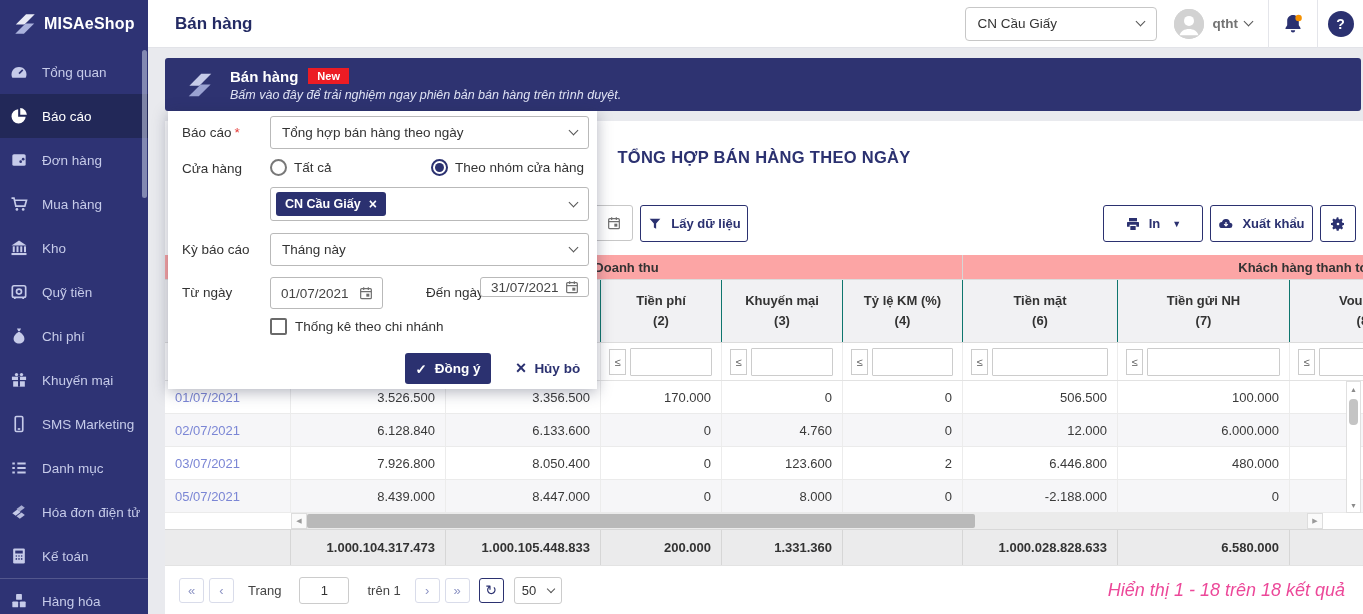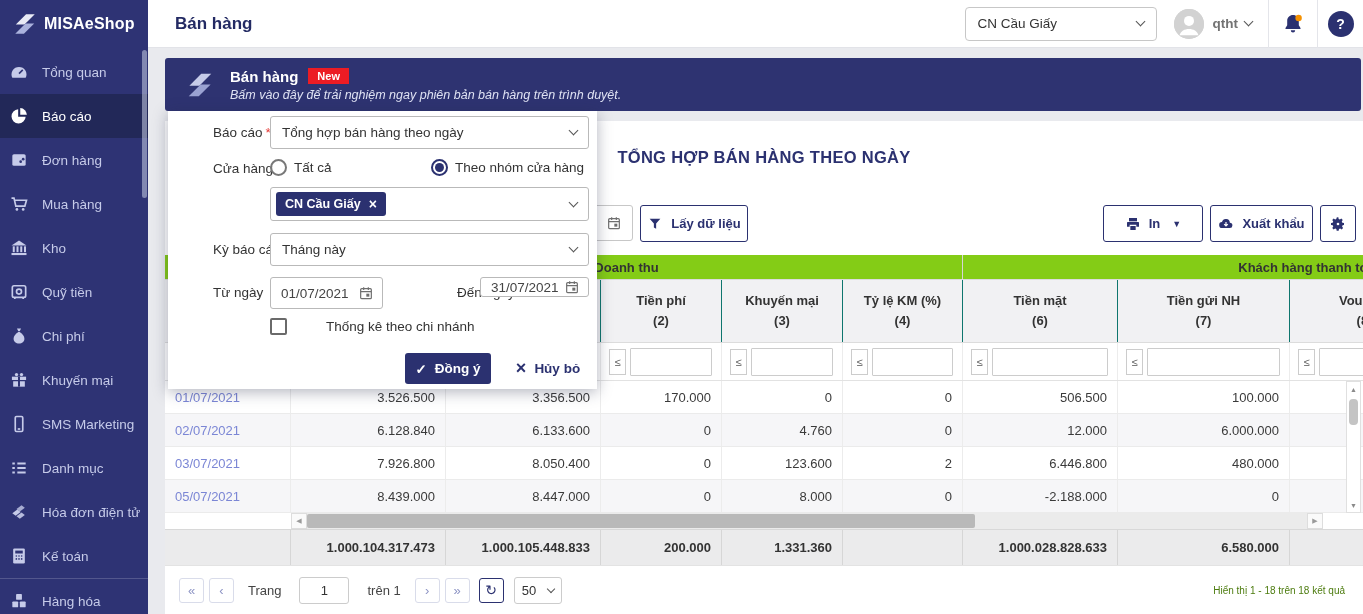--- a/index.html
+++ b/index.html
@@ -54,21 +54,21 @@
   .btn-export  { left: 1045px; top: 84px; width: 103px; height: 37px; }
   .btn-gear    { left: 1155px; top: 84px; width: 36px; height: 37px; }
   .btn-outline svg { width: 16px; height: 16px; }
   .caret { font-size: 9px; margin-left: 4px; }
 
   
   .tablewrap { position: absolute; left: 0; top: 134px; width: 1198px; height: 310px; overflow: hidden; font-size: 13px; }
   .col-date{width:126px;flex:none}.col-a{width:155px;flex:none}.col-b{width:155px;flex:none}
   .col-fee{width:121px;flex:none}.col-promo{width:121px;flex:none}.col-rate{width:120px;flex:none}
   .col-cash{width:155px;flex:none}.col-bank{width:172px;flex:none}.col-voucher{width:150px;flex:none}
-  .t-group { display: flex; height: 25px; background: #84cc16; border-bottom: 1px solid #dcdcdc; }
+  .t-group { display: flex; height: 25px; background: #fca5a5; border-bottom: 1px solid #dcdcdc; }
   .g-cell { display: flex; align-items: center; justify-content: center; font-weight: bold; color: #333; border-right: 1px solid #d6d6d6; overflow: hidden; white-space: nowrap; }
   .g-rev { width: 672px; flex: none; }
   .g-pay { width: 696px; flex: none; }
   .t-head { display: flex; height: 63px; background: #f1f1f3; border-bottom: 1px solid #dcdcdc; }
   .h-cell { border-right: 1px solid #0f766e; display: flex; flex-direction: column; align-items: center; justify-content: center; gap: 5px; font-weight: bold; color: #333; line-height: 1.1; }
   .t-filter { display: flex; height: 38px; background: #fff; border-bottom: 1px solid #e2e2e2; }
   .f-cell { border-right: 1px solid #ececec; display: flex; align-items: center; padding: 0 9px 0 8px; gap: 4px; }
   .f-op { width: 17px; height: 26px; border: 1px solid #ccc; font-size: 11px; color: #555; display: flex; align-items: center; justify-content: center; background: #fff; flex: none; cursor: pointer; }
   .f-input { flex: 1; height: 28px; border: 1px solid #ccc; min-width: 0; border-radius: 1px; }
   .t-row { display: flex; height: 33px; border-bottom: 1px solid #ebebeb; background: #fff; }
@@ -88,25 +88,25 @@
   .vs-fill { flex: 1; }
 
   
   .pagebar { position: absolute; left: 165px; top: 565px; width: 1198px; height: 49px; background: #fff; border-top: 1px solid #e3e3e3; display: flex; align-items: center; padding: 0 14px; gap: 5px; }
   .pg-btn { min-width: 25px; height: 25px; border: 1px solid #d9dcea; border-radius: 3px; background: #fff; color: #8d94c4; display: flex; align-items: center; justify-content: center; font-size: 13px; cursor: pointer; }
   .pg-label { color: #444; font-size: 13px; margin: 0 9px; }
   .pg-input { width: 50px; height: 27px; border: 1px solid #ccc; border-radius: 3px; text-align: center; font-size: 13px; color: #333; margin: 0 4px; }
   .pg-refresh { border: 1px solid #2b3170; color: #2b3170; font-size: 14px; margin-left: 4px; }
   .pg-size { width: 48px; height: 27px; border: 1px solid #ccc; border-radius: 3px; display: flex; align-items: center; justify-content: space-between; padding: 0 7px; font-size: 13px; color: #333; margin-left: 5px; cursor: pointer; }
   .pg-size .chev { width: 6px; height: 6px; margin-top: -2px; }
-  .pg-summary { margin-left: auto; color: #4d7c0f; font-size: 10px; padding-right: 4px; }
+  .pg-summary { margin-left: auto; color: #ec4899; font-size: 18px; padding-right: 4px; font-style: italic; }
 
   
   .popup { position: absolute; left: 168px; top: 111px; width: 429px; height: 278px; background: #fff; box-shadow: 0 3px 14px rgba(35,40,70,.35); z-index: 8; font-size: 13.5px; color: #333; }
-  .fp-label { position: absolute; margin-left: 31px; }
+  .fp-label { position: absolute; }
   .req { color: #e53935; margin-left: 3px; }
   .fp-select { position: absolute; border: 1px solid #b9b9b9; border-radius: 3px; display: flex; align-items: center; padding: 0 11px; background: #fff; cursor: pointer; }
   .fp-select .grow { flex: 1; }
   .radio-row { position: absolute; display: flex; align-items: center; gap: 7px; cursor: pointer; }
   .radio { width: 17px; height: 17px; border-radius: 50%; border: 2px solid #787878; flex: none; display: flex; align-items: center; justify-content: center; }
   .radio.sel { border-color: #2b3170; }
   .radio.sel::after { content: ""; width: 9px; height: 9px; border-radius: 50%; background: #2b3170; }
   .tag { display: flex; align-items: center; gap: 8px; height: 24px; background: #2b3170; color: #fff; font-size: 12.5px; font-weight: bold; border-radius: 3px; padding: 0 9px; }
   .tag .x { cursor: pointer; font-size: 14px; }
   .pp-date { position: absolute; border: 1px solid #b9b9b9; border-radius: 3px; display: flex; align-items: center; justify-content: space-between; padding: 0 8px 0 10px; color: #444; background: #fff; }

